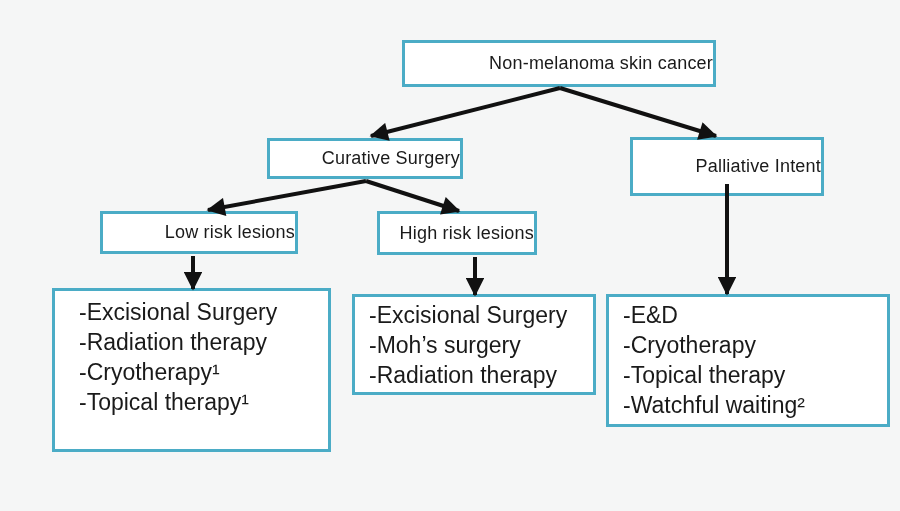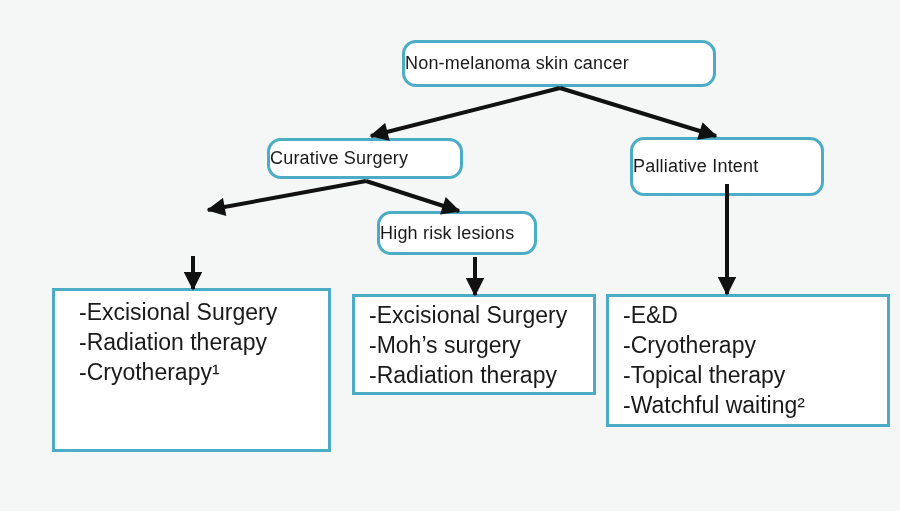--- a/index.html
+++ b/index.html
@@ -18,25 +18,24 @@
   }
   .node {
     position: absolute;
     box-sizing: border-box;
     background: var(--box-fill, #ffffff);
     border: 3px solid var(--box-border, #4bacc6);
   }
   .label-node {
     display: flex;
     align-items: center;
-    justify-content: flex-start;
+    justify-content: flex-end;
     font-size: 18px;
     letter-spacing: 0.2px;
     white-space: nowrap;
-    border-radius: 14px;
   }
   .list-node {
     font-size: 23px;
     line-height: 30px;
   }
   .list-node .line {
     white-space: nowrap;
   }
   
   #node-root        { left: 402px; top: 40px;  width: 314px; height: 47px; }
@@ -70,29 +69,33 @@
   </div>
 
   <div class="node label-node" id="node-curative">
     <span>Curative Surgery</span>
   </div>
 
   <div class="node label-node" id="node-palliative">
     <span>Palliative Intent</span>
   </div>
 
+  <div class="node label-node" id="node-low-risk">
+    <span>Low risk lesions</span>
+  </div>
 
   <div class="node label-node" id="node-high-risk">
     <span>High risk lesions</span>
   </div>
 
   <div class="node list-node" id="node-low-options">
     <div class="line">-Excisional Surgery</div>
     <div class="line">-Radiation therapy</div>
     <div class="line">-Cryotherapy¹</div>
+    <div class="line">-Topical therapy¹</div>
   </div>
 
   <div class="node list-node" id="node-high-options">
     <div class="line">-Excisional Surgery</div>
     <div class="line">-Moh’s surgery</div>
     <div class="line">-Radiation therapy</div>
   </div>
 
   <div class="node list-node" id="node-pall-options">
     <div class="line">-E&amp;D</div>

